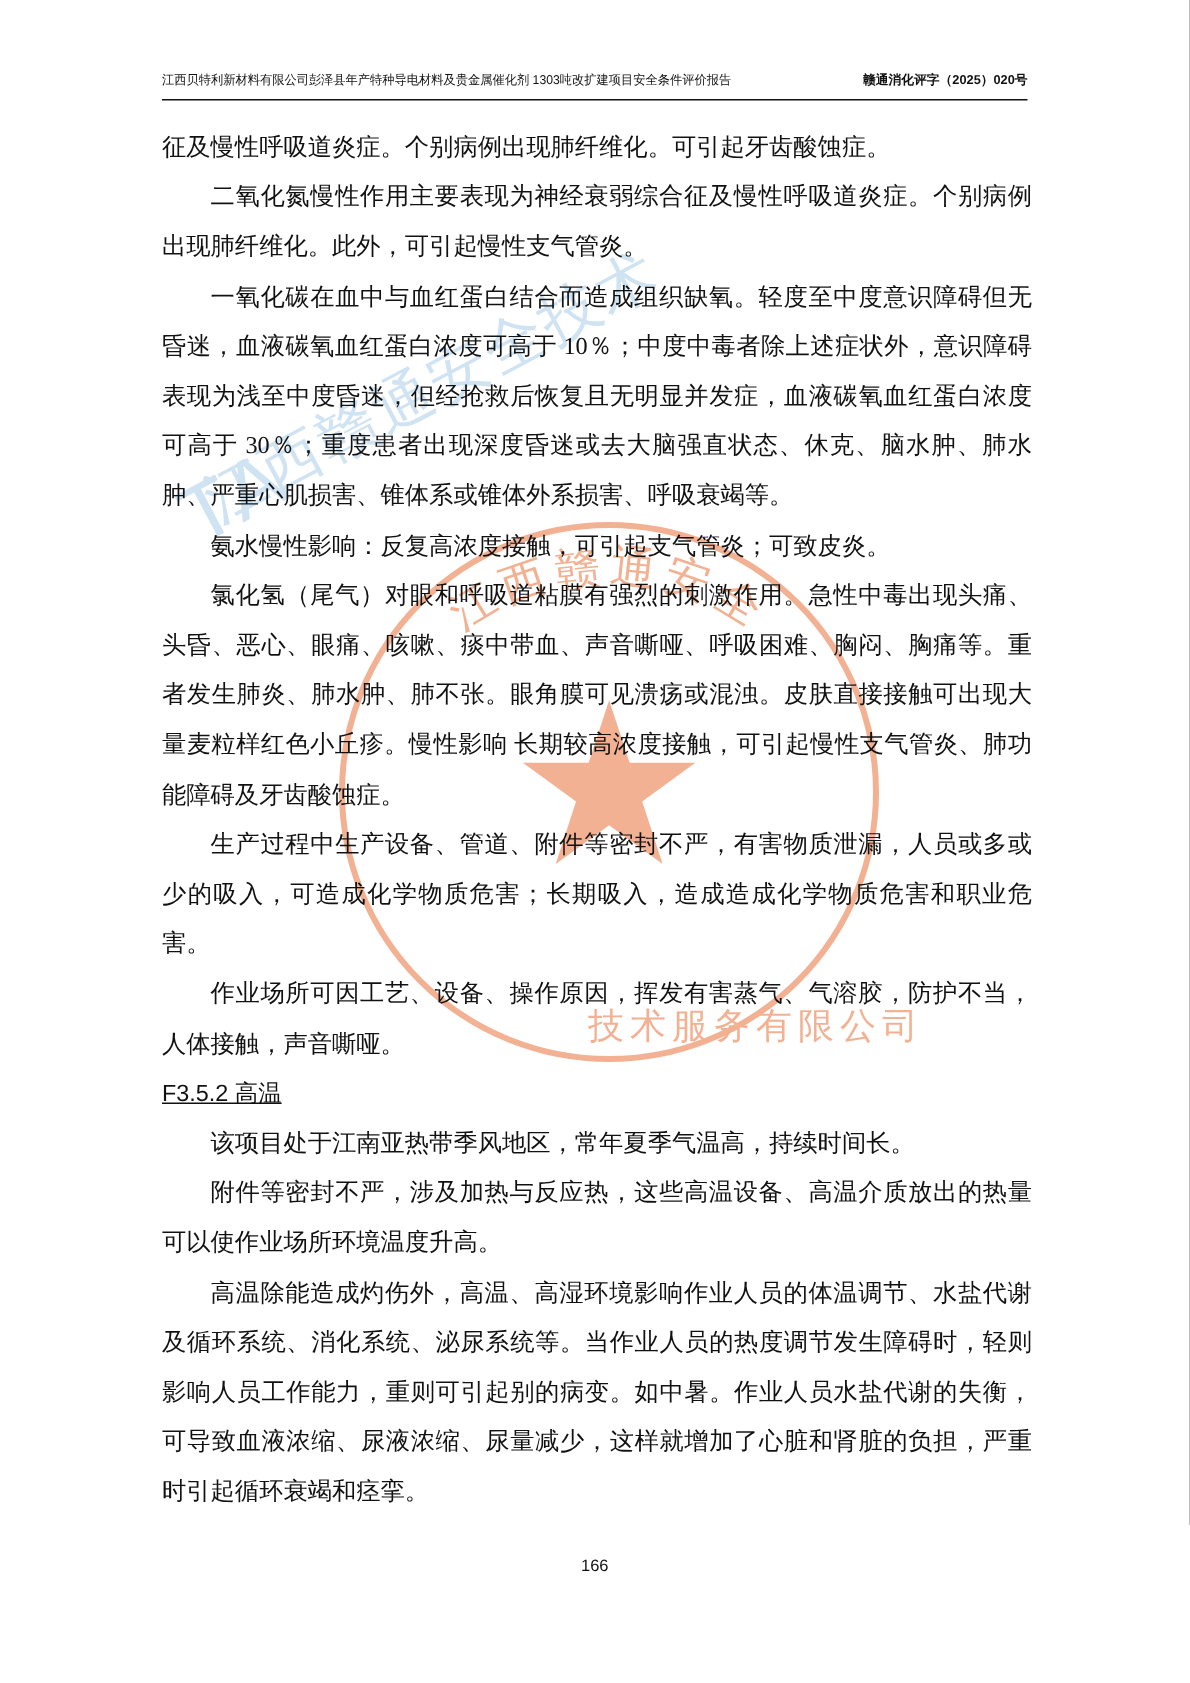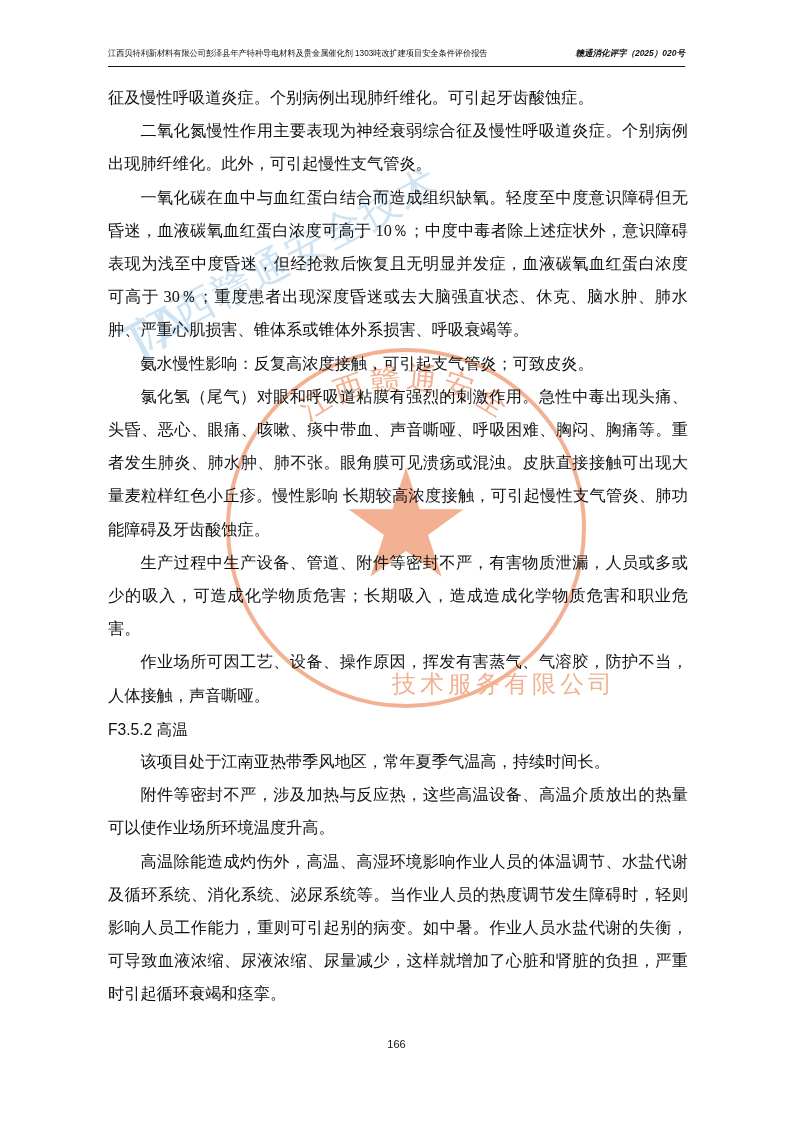--- a/index.html
+++ b/index.html
@@ -30,21 +30,20 @@
     color: #111;
     font-family: "Liberation Sans", "DejaVu Sans", sans-serif;
     white-space: nowrap;
   }
   .header-left {
     transform: scaleX(0.96);
     transform-origin: left bottom;
   }
   .header-right {
     font-weight: bold;
-    font-style: italic;
   }
   .header-rule {
     position: absolute;
     top: 66px;
     left: 108px;
     right: 108px;
     height: 1px;
     background: #111;
   }
   .body-text {
@@ -63,20 +62,21 @@
   .indent2 {
     text-indent: 2em;
   }
   .noindent {
     text-indent: 0;
   }
   .heading {
     text-indent: 0;
     font-family: "Liberation Sans", "DejaVu Sans", sans-serif;
     font-size: 15.6px;
+    text-decoration: underline;
   }
   .pagenum {
     position: absolute;
     top: 1038px;
     left: 0;
     width: 793px;
     text-align: center;
     font-size: 11px;
     font-family: "Liberation Sans", "DejaVu Sans", sans-serif;
     color: #111;

